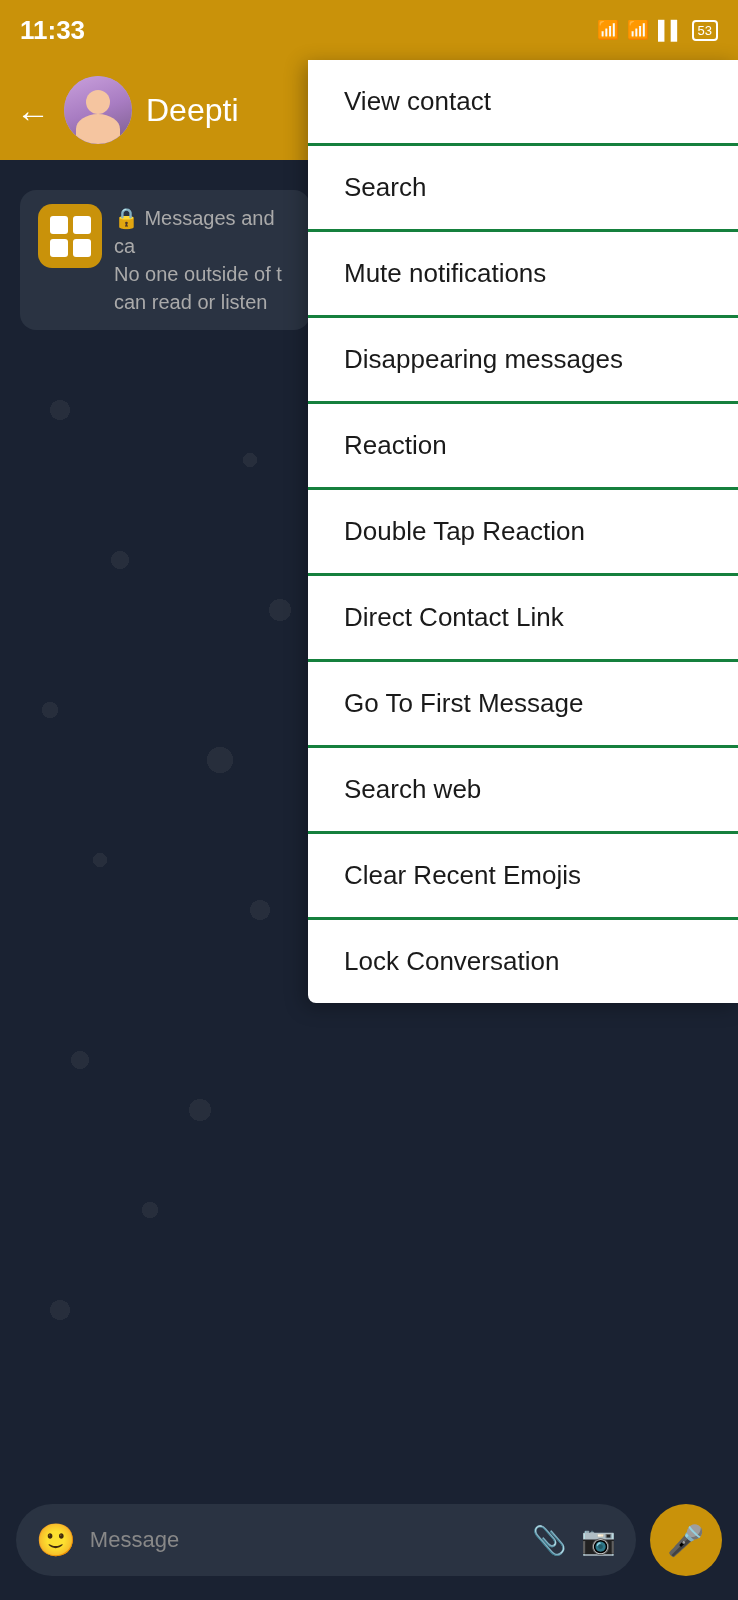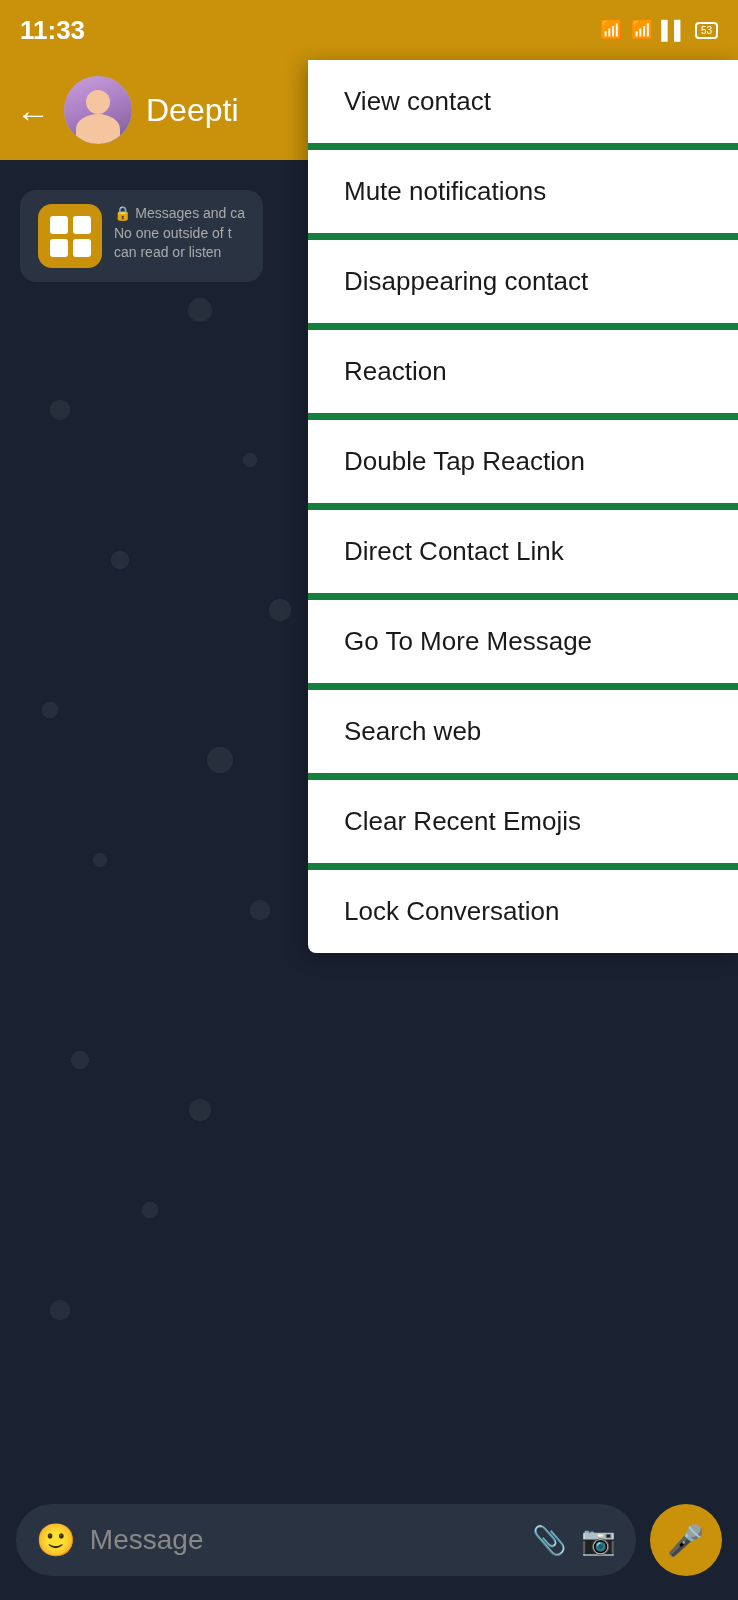--- a/index.html
+++ b/index.html
@@ -38,21 +38,21 @@
     }
     .status-icon-text {
       color: white;
       font-size: 18px;
     }
     .battery-box {
       border: 2px solid white;
       border-radius: 4px;
       padding: 1px 4px;
       color: white;
-      font-size: 10px;
+      font-size: 13px;
     }
 
     
     .header-bar {
       position: absolute;
       top: 60px; left: 0; right: 0;
       height: 100px;
       background: #c9920a;
       display: flex;
       align-items: center;
@@ -168,21 +168,21 @@
       padding: 8px;
     }
     .notif-grid-cell {
       width: 18px;
       height: 18px;
       background: white;
       border-radius: 3px;
     }
     .notif-text {
       color: #aaa;
-      font-size: 14px;
+      font-size: 20px;
       line-height: 1.4;
     }
 
     
     .input-bar {
       position: absolute;
       bottom: 0; left: 0; right: 0;
       height: 120px;
       background: #1a2232;
       display: flex;
@@ -199,21 +199,21 @@
       align-items: center;
       padding: 0 20px;
       gap: 14px;
     }
     .emoji-icon {
       color: #888;
       font-size: 32px;
     }
     .input-placeholder {
       color: #888;
-      font-size: 28px;
+      font-size: 22px;
       flex: 1;
     }
     .attachment-icon {
       color: #888;
       font-size: 28px;
     }
     .camera-icon-wrap {
       color: #888;
       font-size: 28px;
     }
@@ -245,21 +245,21 @@
       box-shadow: -4px 4px 20px rgba(0,0,0,0.3);
     }
     .menu-item {
       padding: 26px 36px;
       font-size: 26px;
       color: #1a1a1a;
       cursor: pointer;
       display: flex;
       align-items: center;
       justify-content: space-between;
-      border-bottom: 7px solid #15803d;
+      border-bottom: 3px solid #15803d;
     }
     .menu-item:last-child {
       border-bottom: none;
     }
     .chevron-right {
       color: #555;
       font-size: 20px;
     }
     
     .act-text {
@@ -325,36 +325,39 @@
   <div class="mic-button">
     <span class="mic-icon">🎤</span>
   </div>
 </div>
 
 <div class="dropdown-menu" id="dropdown-menu">
 <div class="menu-item">
       <span>View contact</span>
     </div>
     <div class="menu-item">
+      <span>Search</span>
+    </div>
+    <div class="menu-item">
       <span>Mute notifications</span>
     </div>
     <div class="menu-item">
-      <span>Disappearing contact</span>
+      <span>Disappearing messages</span>
     </div>
     <div class="menu-item">
       <span>Reaction</span>
     </div>
     <div class="menu-item">
       <span>Double Tap Reaction</span>
     </div>
     <div class="menu-item">
       <span>Direct Contact Link</span>
     </div>
     <div class="menu-item">
-      <span>Go To More Message</span>
+      <span>Go To First Message</span>
     </div>
     <div class="menu-item">
       <span>Search web</span>
     </div>
     <div class="menu-item">
       <span>Clear Recent Emojis</span>
     </div>
     <div class="menu-item">
       <span>Lock Conversation</span>
     </div>

